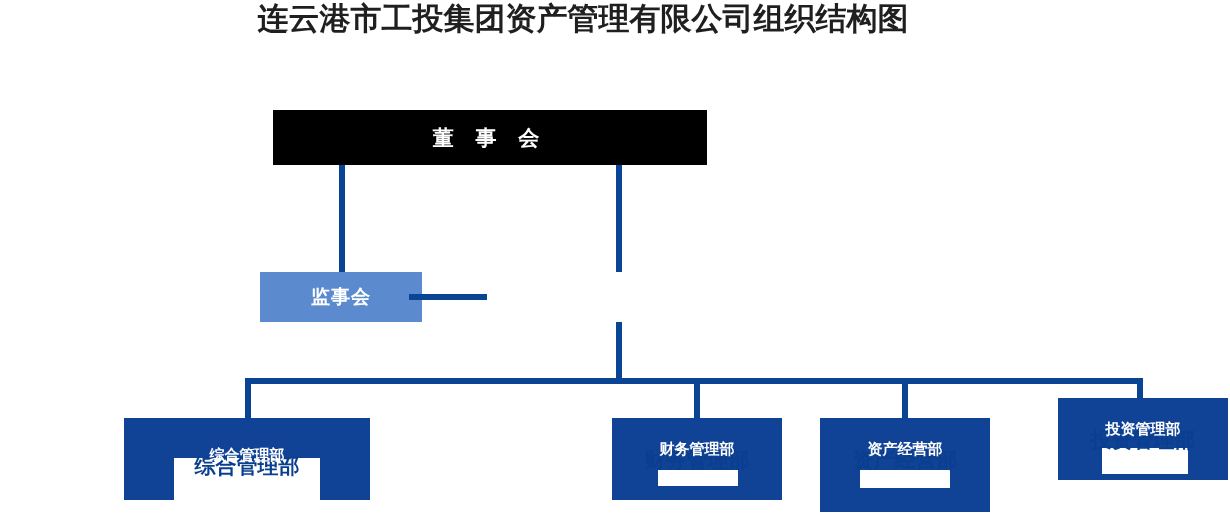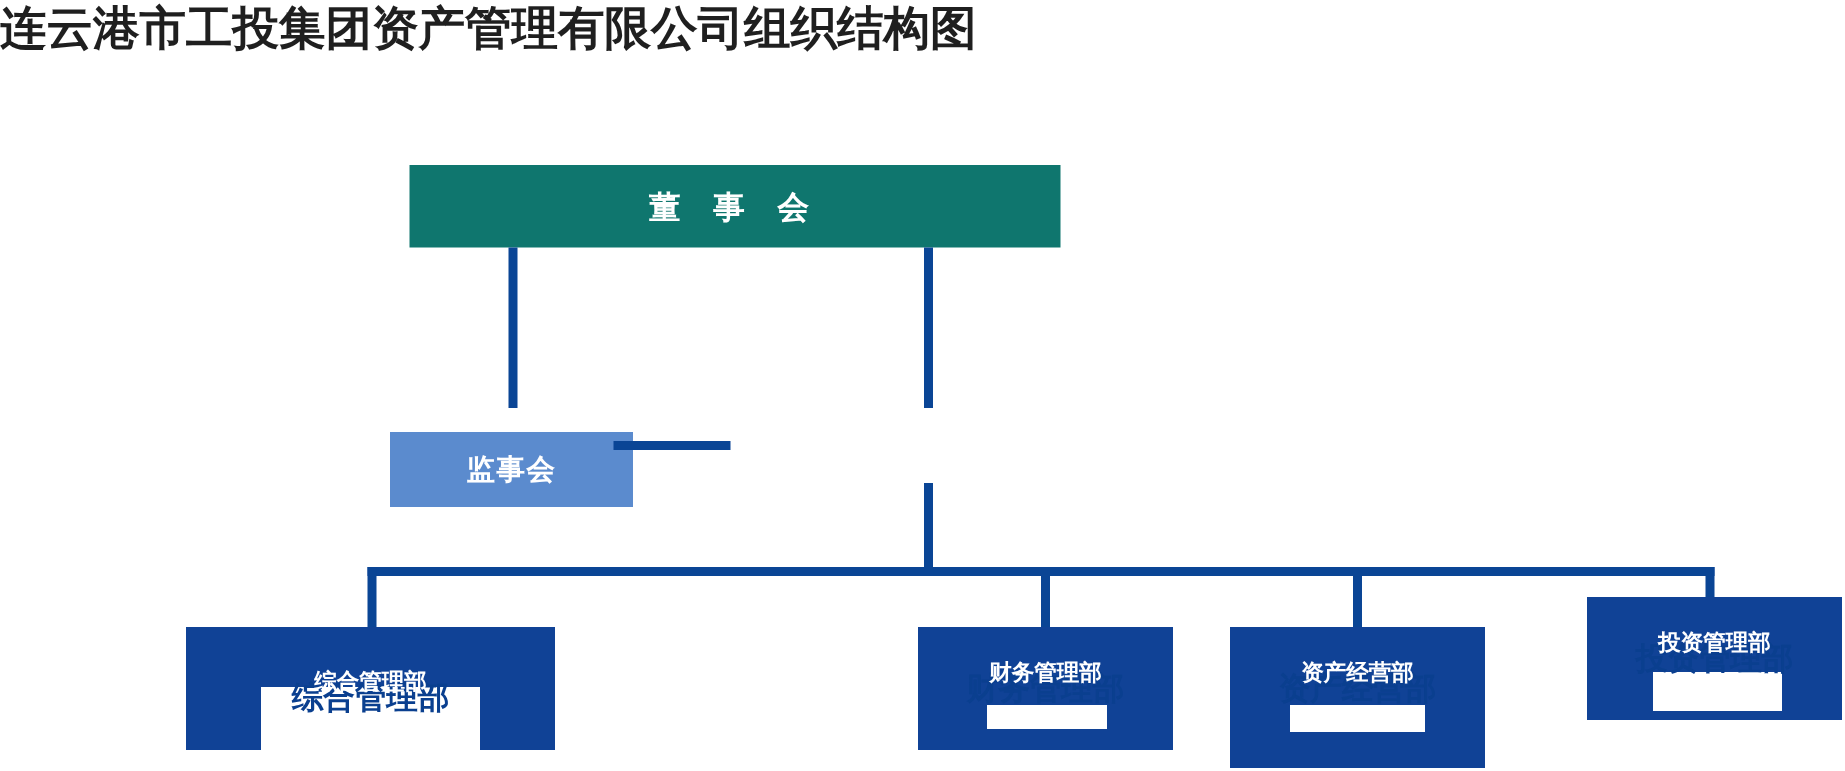--- a/index.html
+++ b/index.html
@@ -33,41 +33,41 @@
     top: 2px;
     width: 760px;
     height: 34px;
     background: #ffffff;
   }
   .title-text {
     position: absolute;
     left: 0;
     top: 0;
     width: 1166px;
-    text-align: left;
+    text-align: center;
     font-size: 31px;
     font-weight: bold;
     line-height: 38px;
     color: #1f1f1f;
     letter-spacing: 0px;
     white-space: nowrap;
   }
 
   
   .node {
     position: absolute;
     box-sizing: border-box;
     display: flex;
     align-items: center;
     justify-content: center;
     color: #ffffff;
     font-weight: bold;
     text-align: center;
   }
-  .node.dark  { background: #0f766e; }
+  .node.dark  { background: #000000; }
   .node.light { background: #5b8bce; }
 
   
   .conn {
     position: absolute;
     background: #0a4595;
   }
 
   
   .dept {
@@ -116,21 +116,21 @@
     <div class="title-text">连云港市工投集团资产管理有限公司组织结构图</div>
   </div>
 
   <div class="node dark" style="left:273px; top:110px; width:434px; height:55px; font-size:21px; letter-spacing:8px;">
     <span>董 事 会</span>
   </div>
 
   <div class="conn" style="left:339px; top:165px; width:6px;  height:107px;"></div>
   <div class="conn" style="left:616px; top:165px; width:6px;  height:107px;"></div>
 
-  <div class="node light" style="left:260px; top:288px; width:162px; height:50px; font-size:19px; letter-spacing:1px;">
+  <div class="node light" style="left:260px; top:272px; width:162px; height:50px; font-size:19px; letter-spacing:1px;">
     <span>监事会</span>
   </div>
 
   <div class="conn" style="left:409px; top:294px; width:78px; height:6px;"></div>
 
 
   <div class="conn" style="left:616px; top:322px; width:6px;  height:56px;"></div>
   <div class="conn" style="left:245px; top:378px; width:898px; height:6px;"></div>
 
   <div class="conn" style="left:245px;  top:378px; width:6px; height:40px;"></div>

